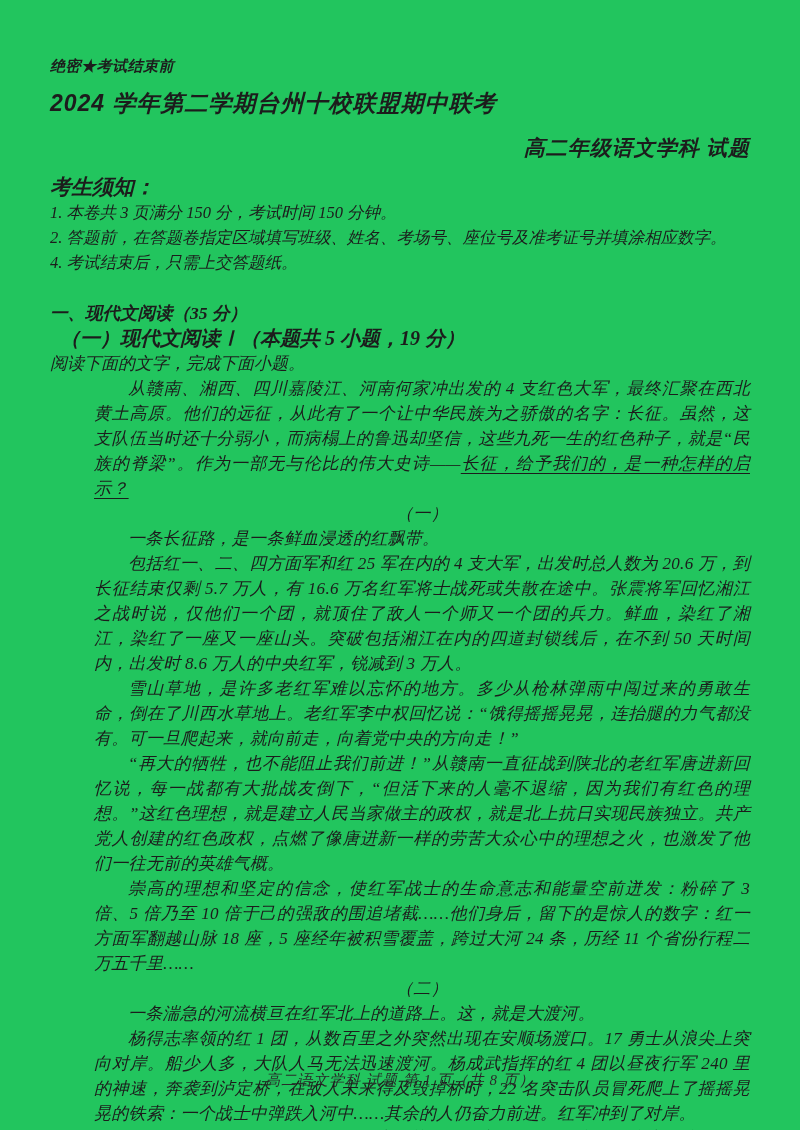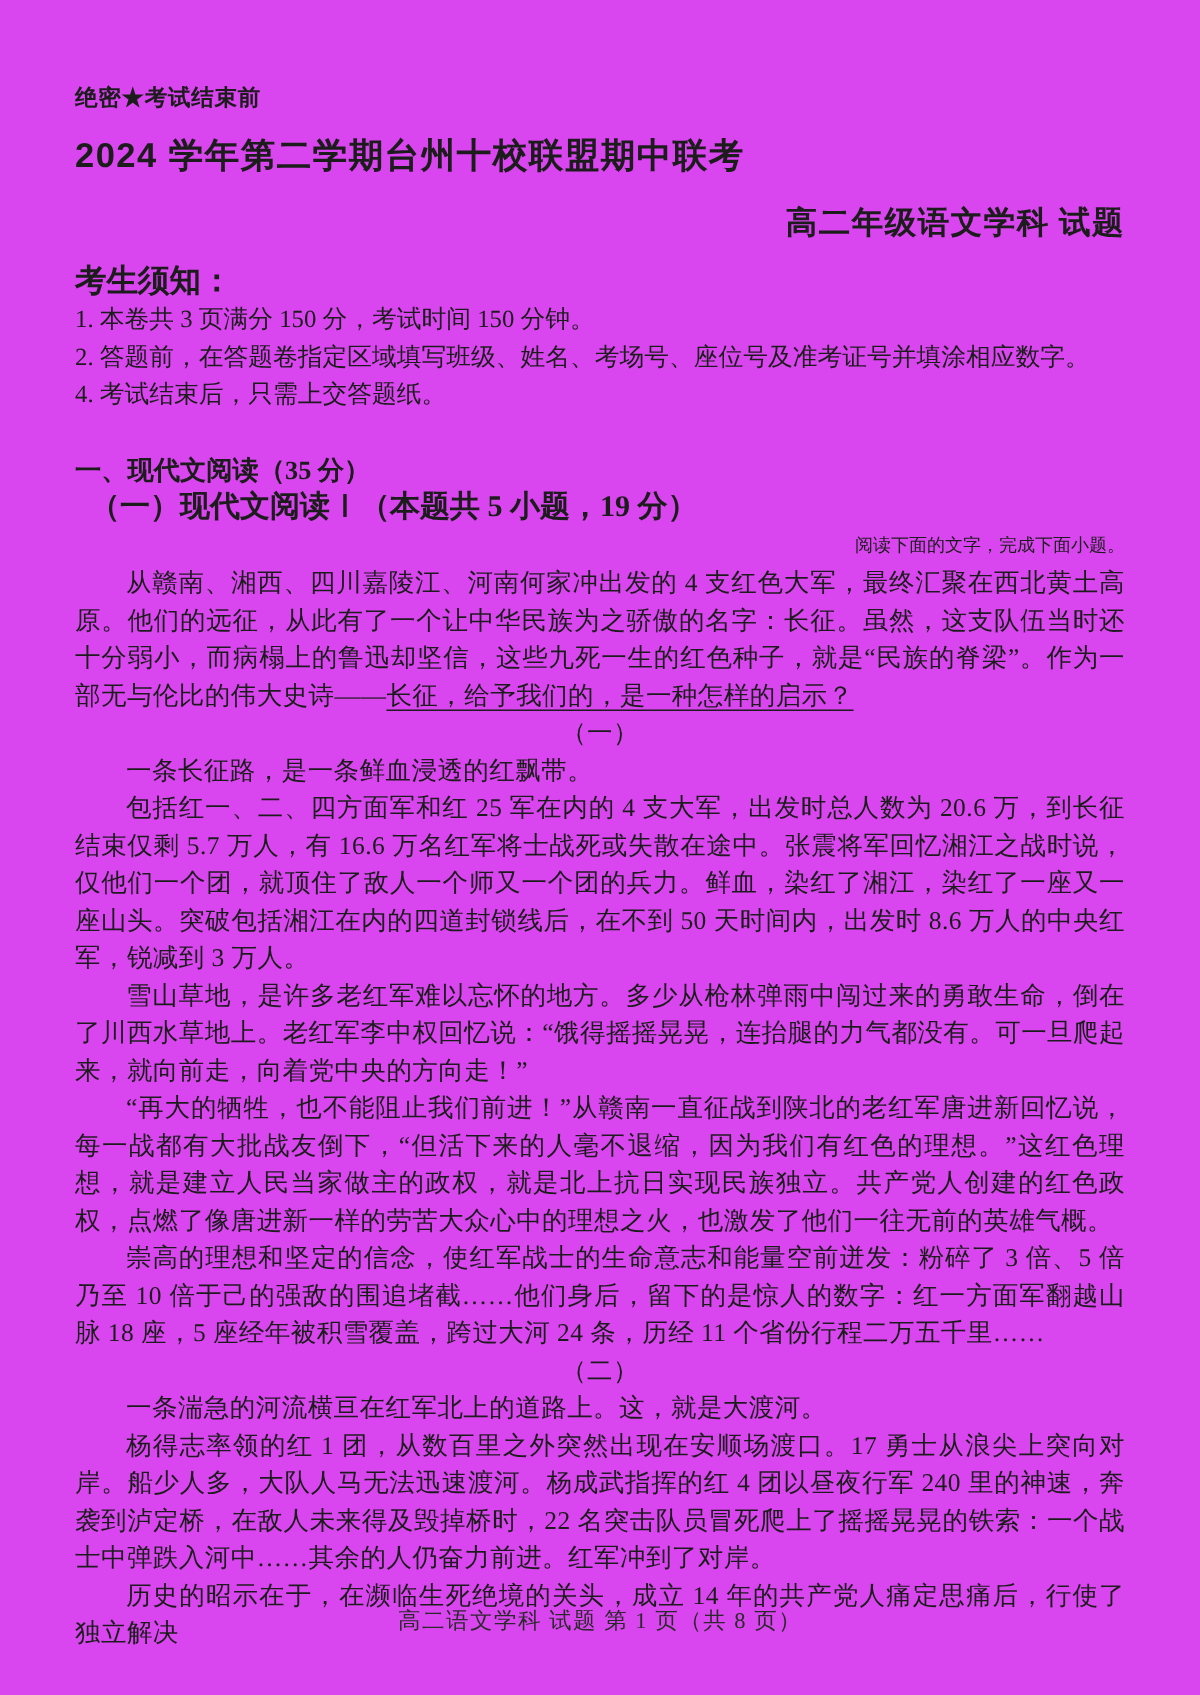--- a/index.html
+++ b/index.html
@@ -3,24 +3,25 @@
 <meta charset="utf-8">
 <style>
   * { margin: 0; padding: 0; box-sizing: border-box; }
   html, body { background: #e8e8e8; }
   body { font-family: "Liberation Serif", serif; }
   .page {
     position: relative;
     width: 800px;
     height: 1130px;
     margin: 0 auto;
-    background: #d946ef;
+    background: #22c55e;
     color: #1c1c1c;
     padding: 56px 50px 0 50px;
     overflow: hidden;
+    font-style: italic;
   }
   .classification {
     font-family: "Liberation Sans", sans-serif;
     font-weight: bold;
     font-size: 15px;
     line-height: 19px;
     letter-spacing: 0.5px;
   }
   .title {
     font-family: "Liberation Sans", sans-serif;
@@ -56,30 +57,30 @@
     line-height: 25px;
     margin-top: 26px;
   }
   .subsection-heading {
     font-weight: bold;
     font-size: 20px;
     line-height: 25px;
     text-indent: 0.5em;
   }
   .instruction {
-    font-size: 12px;
+    font-size: 17px;
     line-height: 25px;
-    text-align: right;
   }
   .passage p {
     font-size: 17px;
     line-height: 25px;
     text-align: justify;
     text-indent: 2em;
     letter-spacing: 0.3px;
+    margin-left: 44px;
   }
   .passage p.part-label {
     text-align: center;
     text-indent: 0;
   }
   .underlined {
     text-decoration: underline;
     text-underline-offset: 4px;
   }
   .footer {

